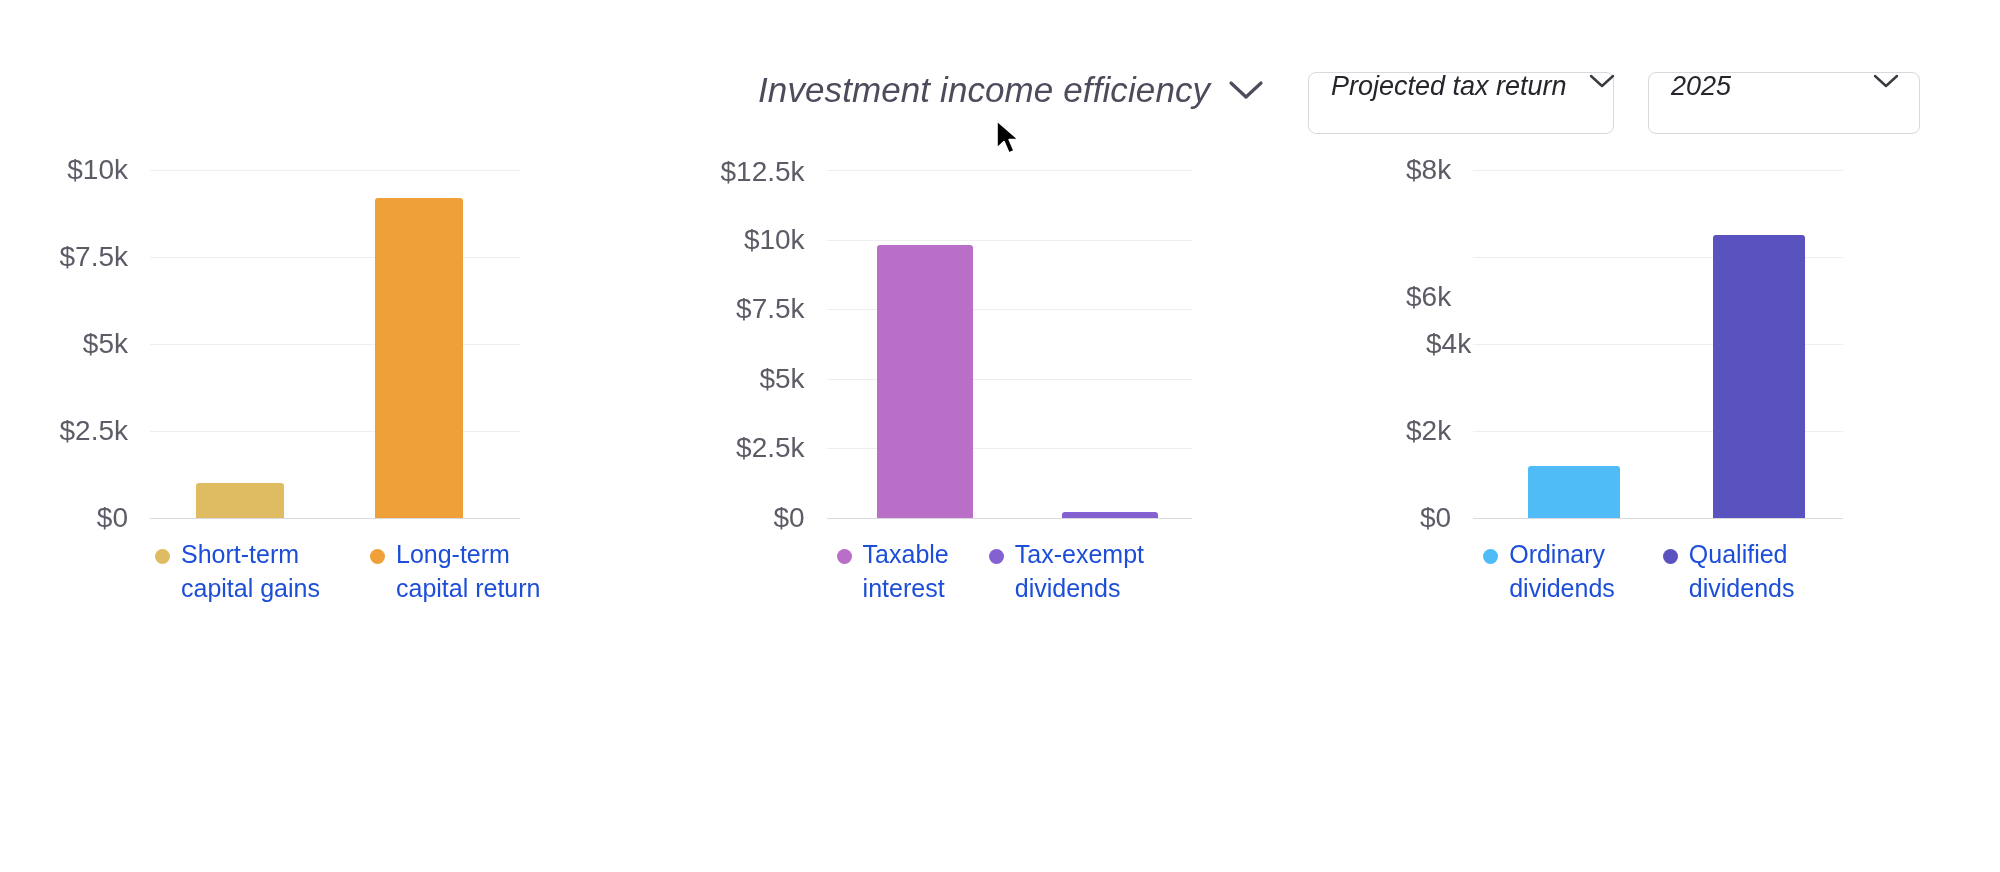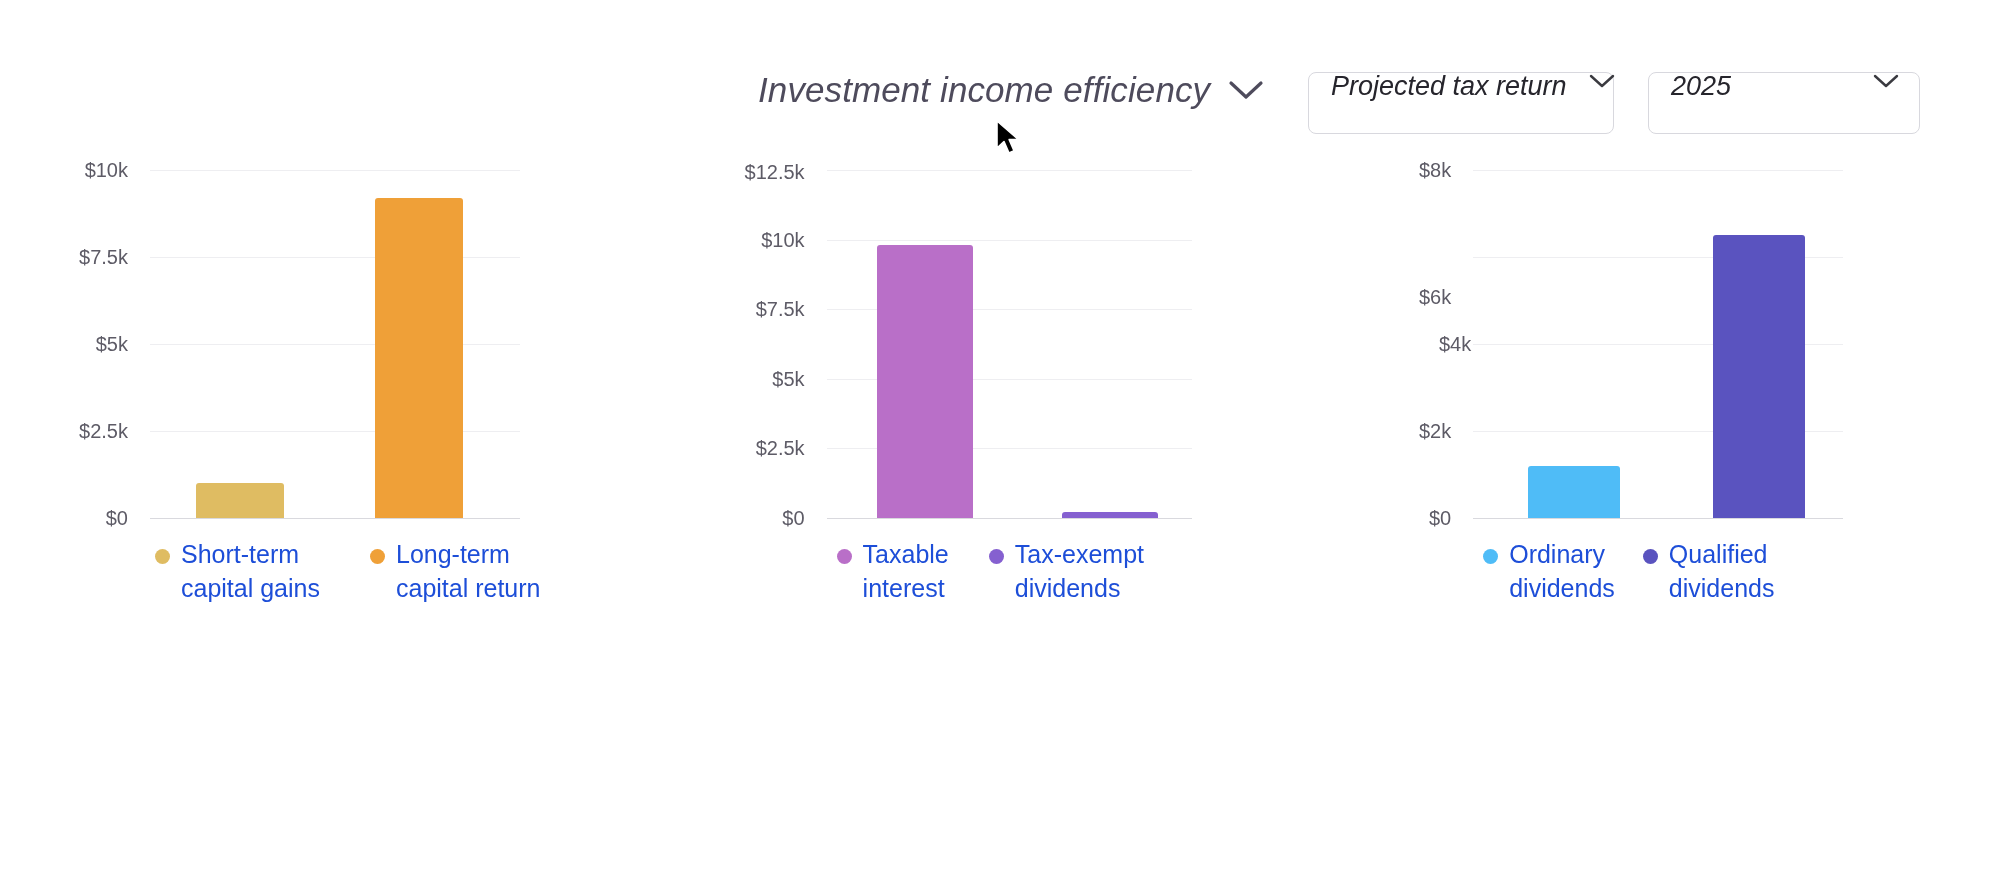--- a/index.html
+++ b/index.html
@@ -44,21 +44,21 @@
   .charts{
     position:absolute;left:0;top:160px;width:2000px;height:712px;
     display:flex;
   }
   .panel{width:666.6px;position:relative;}
 
   .plot{position:absolute;left:0;top:0;width:666px;height:520px;}
 
   .ylabels{position:absolute;left:0;top:0;width:666px;height:520px;}
   .ytick{
-    position:absolute;font-size:20px;color:#5d5b66;
+    position:absolute;font-size:28px;color:#5d5b66;
     text-align:right;line-height:1;white-space:nowrap;
     transform:translateY(-50%);
   }
   .gridline{
     position:absolute;height:1px;background:#eeeef1;
   }
   .axisline{
     position:absolute;height:1px;background:#d9d9de;
   }
 
@@ -195,21 +195,21 @@
           <div class="gridline" style="left: 140px; width: 370px; top: 97px;"></div>
           <div class="ytick" style="top: 97px; right: 548px; margin-top: 40px;">$6k</div>
           <div class="gridline" style="left: 140px; width: 370px; top: 10px;"></div>
           <div class="ytick" style="top: 10px; right: 548px;">$8k</div>
         </div>
       <div class="bars" id="bars2">
           <div class="bar" style="left: 195px; width: 92px; top: 306px; height: 52px; background: rgb(79, 188, 247);"></div>
           <div class="bar" style="left: 380px; width: 92px; top: 75px; height: 283px; background: rgb(90, 83, 191);"></div>
         </div>
     </div>
-    <div class="legend" id="lg2" style="left: 150px; top: 378px; gap: 28px;">
+    <div class="legend" id="lg2" style="left: 150px; top: 378px; gap: 48px;">
         <div class="legend-item">
           <span class="dot" style="background: rgb(79, 188, 247);"></span>
           <span class="legend-label">Ordinary
 dividends</span>
         </div>
         <div class="legend-item">
           <span class="dot" style="background: rgb(90, 83, 191);"></span>
           <span class="legend-label">Qualified
 dividends</span>
         </div>

